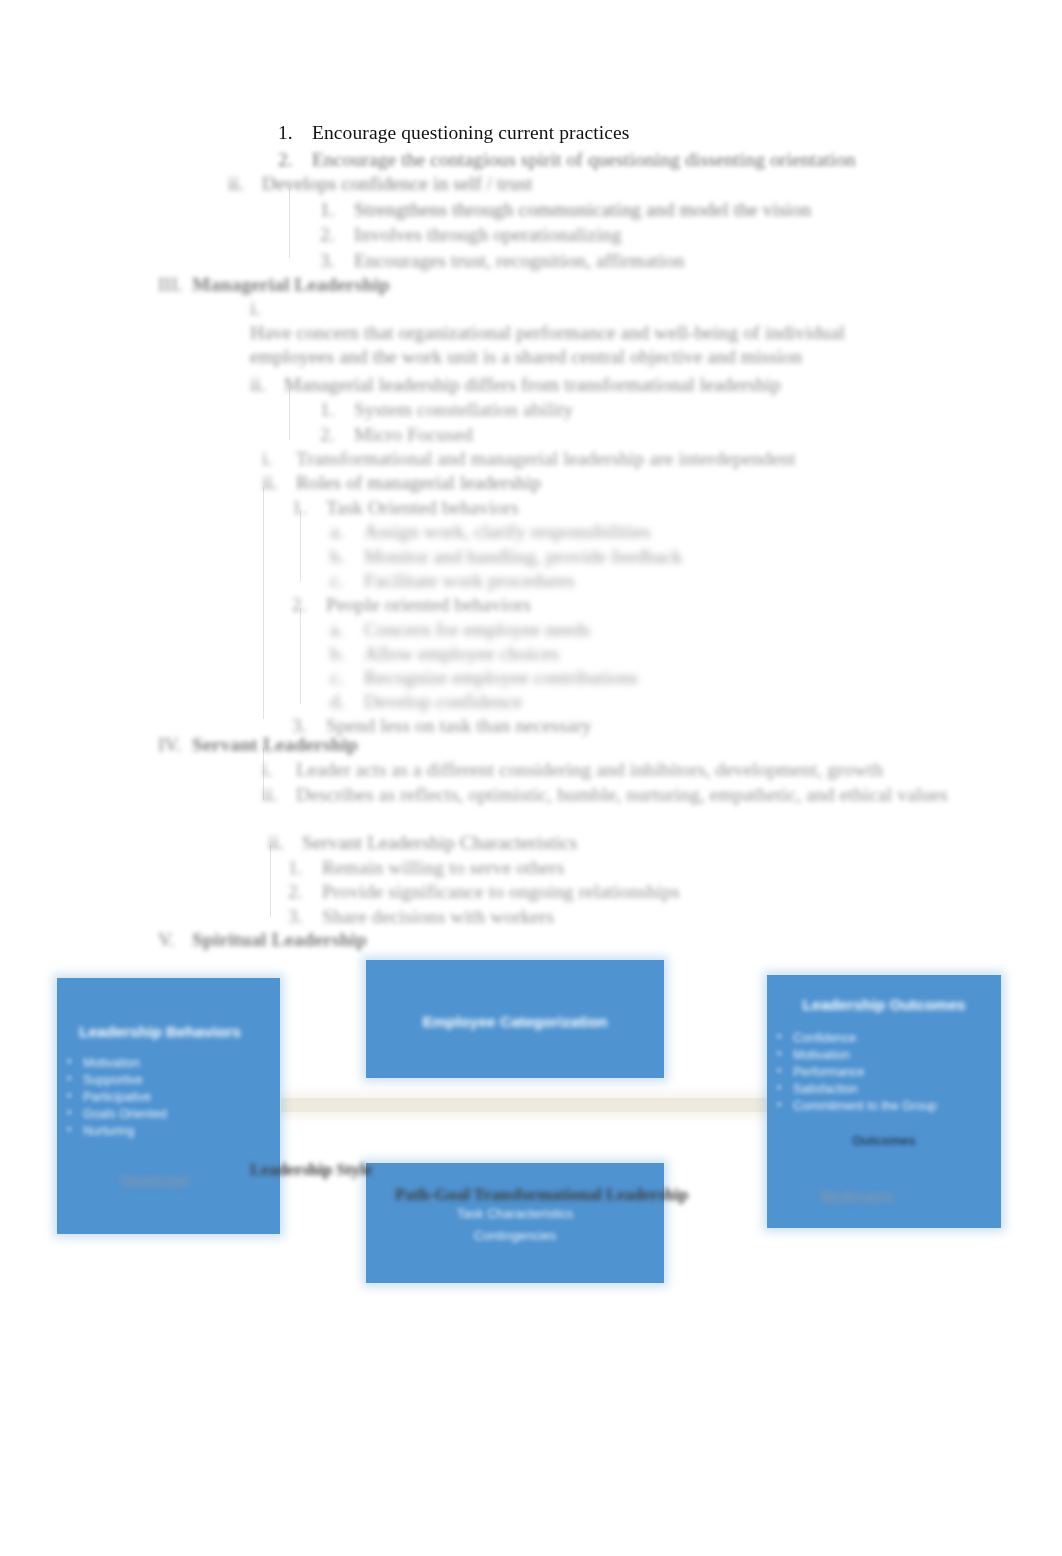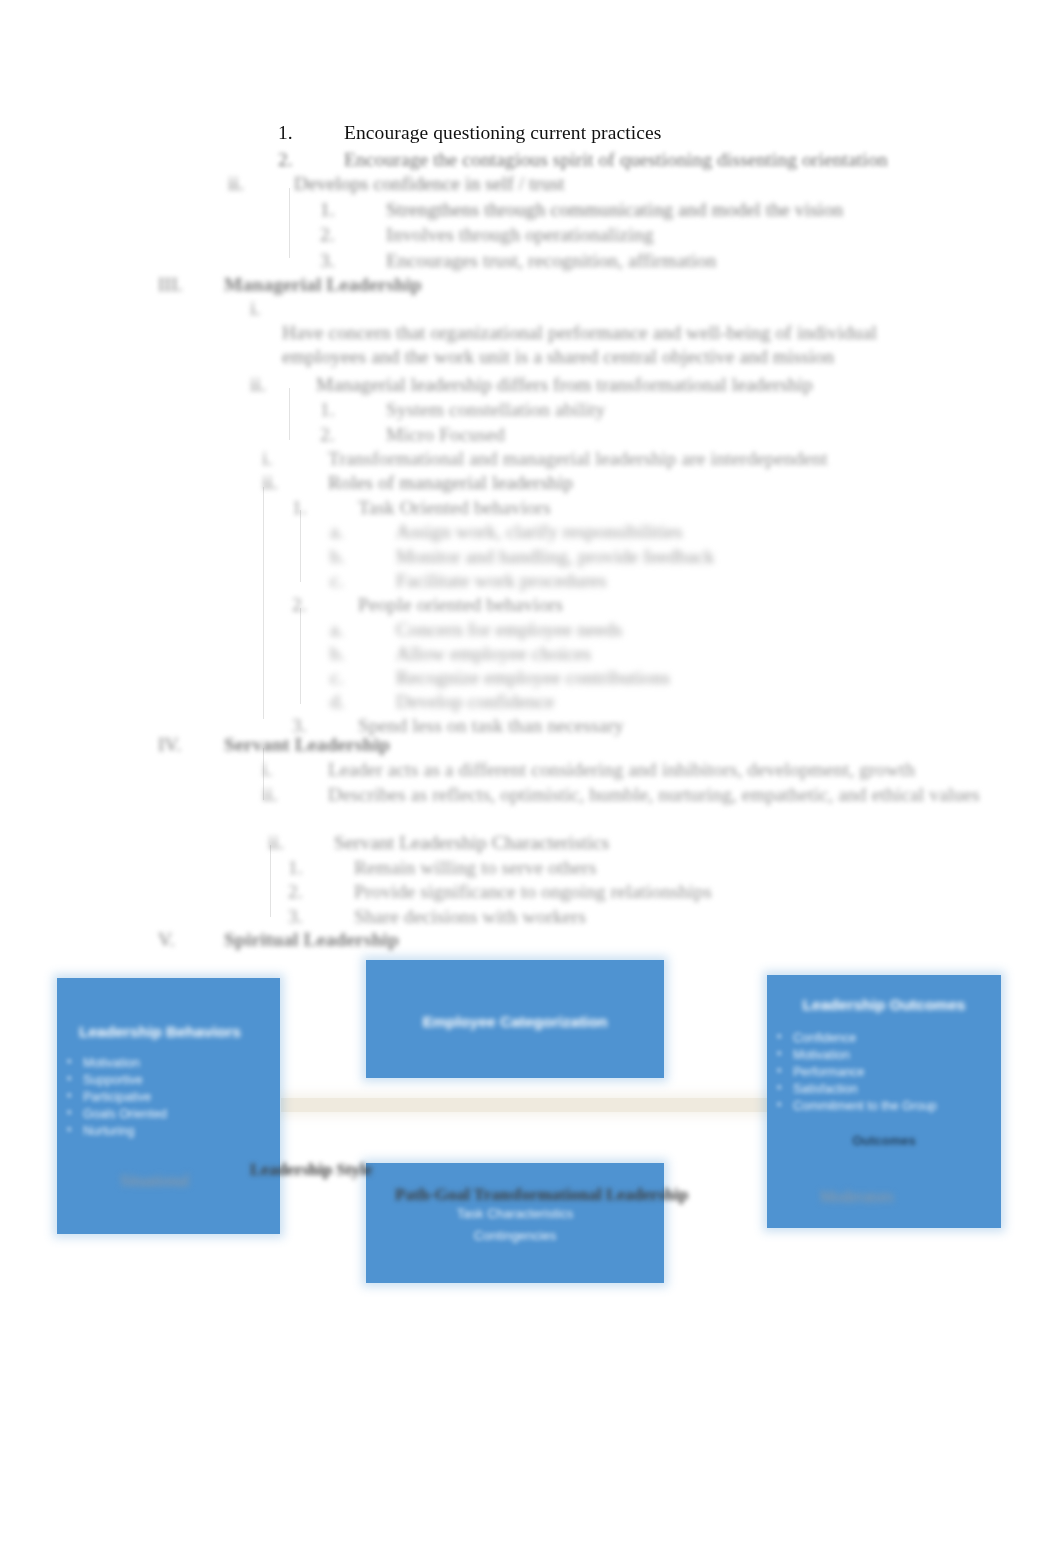--- a/index.html
+++ b/index.html
@@ -42,21 +42,20 @@
 
   .ol-marker {
     display: inline-block;
     text-align: left;
     flex: 0 0 auto;
   }
 
   .ol-text {
     display: inline-block;
     flex: 0 0 auto;
-    margin-left: 32px;
   }
 
   
   .b0  { filter: none; color: #111111; }
   .b1  { filter: blur(2.1px); color: #6f6f6f; }
   .b2  { filter: blur(2.4px); color: #7d7d7d; }
   .b3  { filter: blur(2.6px); color: #8a8a8a; }
   .b4  { filter: blur(2.8px); color: #949494; }
   .b5  { filter: blur(3.0px); color: #9d9d9d; }
 

